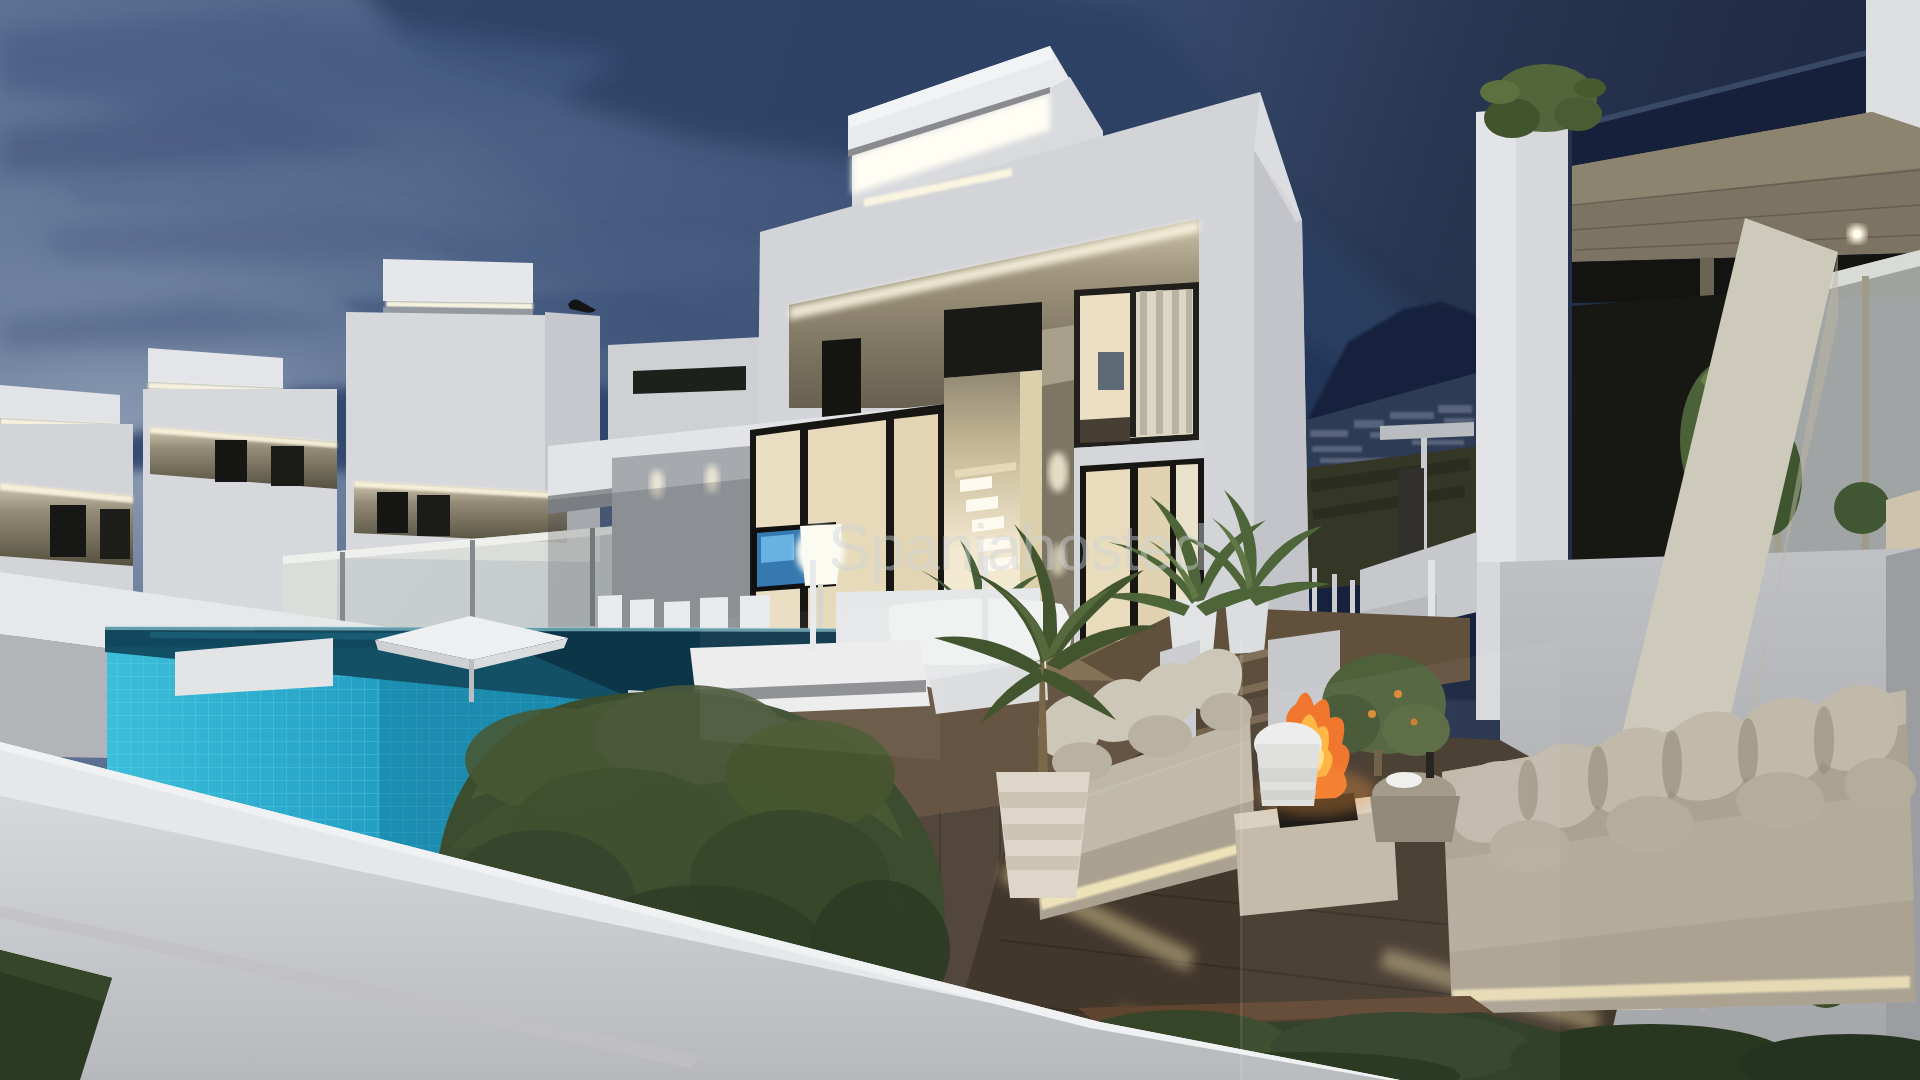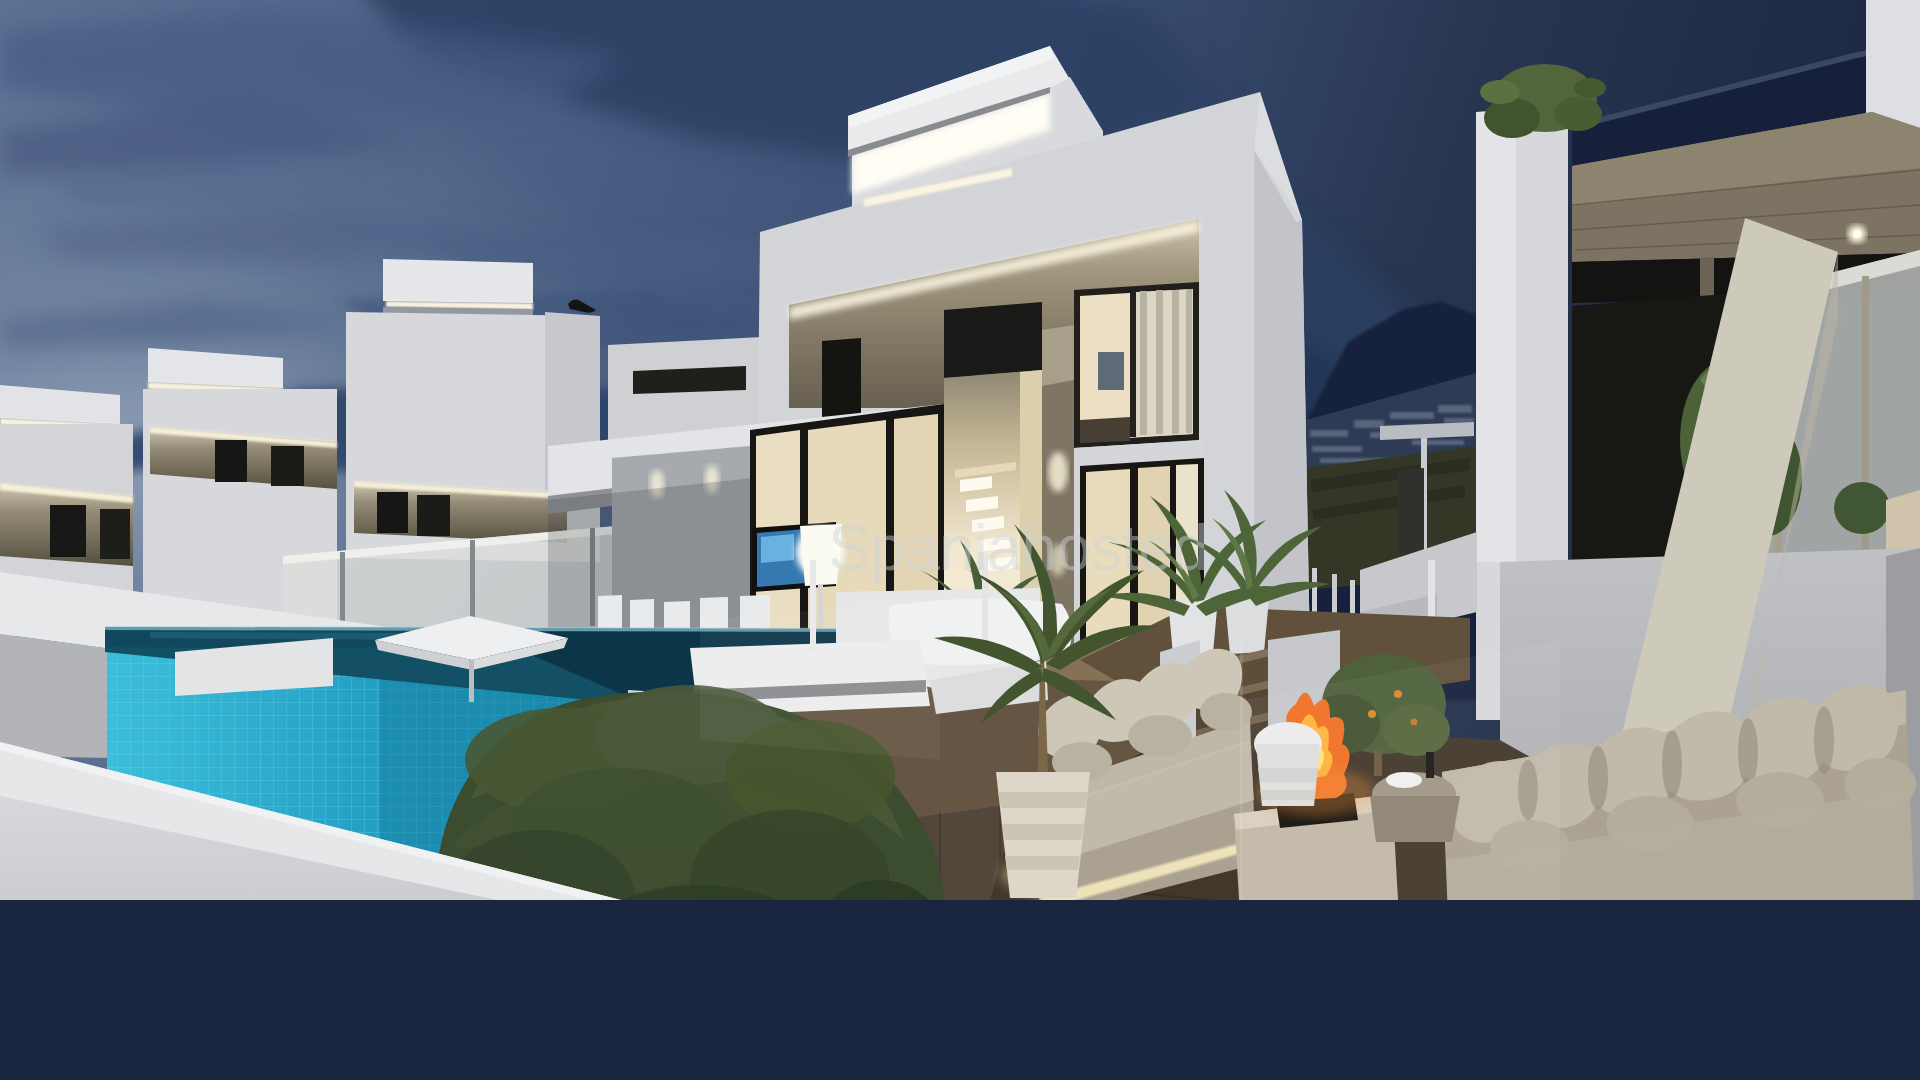--- a/index.html
+++ b/index.html
@@ -1,16 +1,16 @@
 <!DOCTYPE html>
 <html><head>
 <meta charset="utf-8">
 <style>
 html,body{margin:0;padding:0;background:#1a2540;}
-#stage{width:1920px;height:900px;position:relative;overflow:hidden;font-family:"Liberation Sans",sans-serif;}
+#stage{width:1920px;height:1080px;position:relative;overflow:hidden;font-family:"Liberation Sans",sans-serif;}
 svg{display:block;}
 </style>
 </head>
 <body>
 <div id="stage">
 <svg width="1920" height="1080" viewBox="0 0 1920 1080">
 <defs>
 <linearGradient id="skyg" x1="0" y1="0" x2="1" y2="0.18">
  <stop offset="0" stop-color="#5e7294"></stop>
  <stop offset="0.3" stop-color="#4a5f83"></stop>

